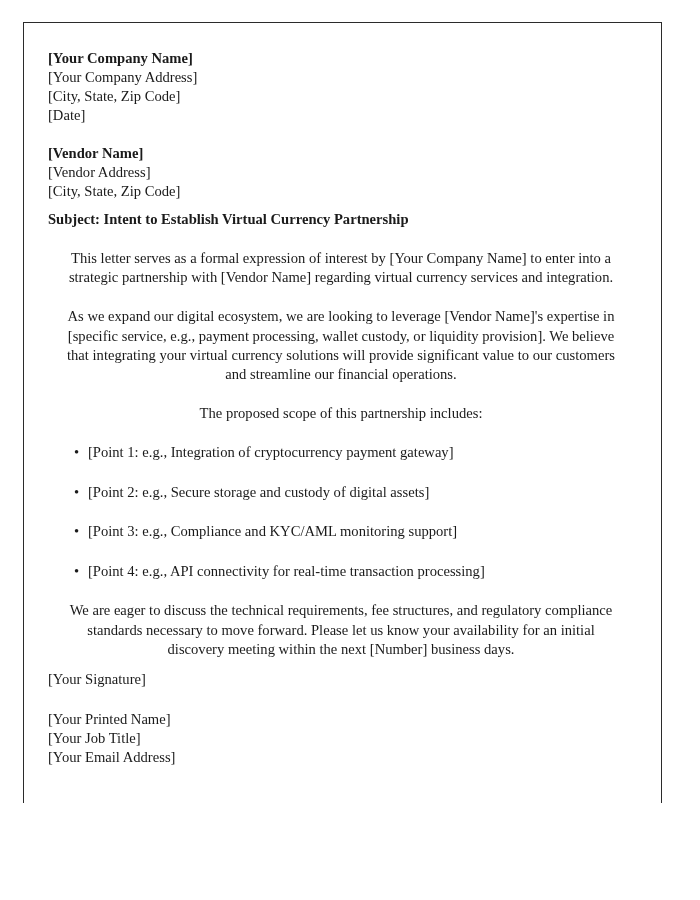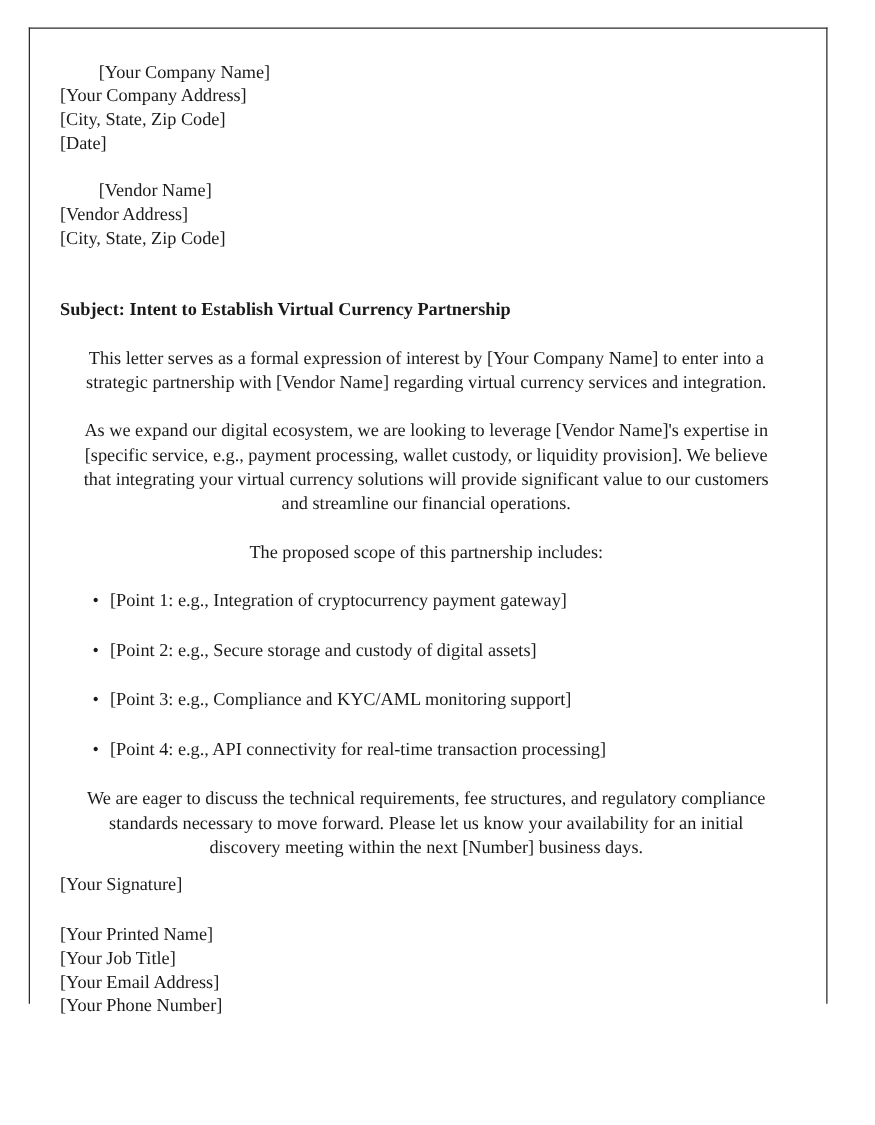--- a/index.html
+++ b/index.html
@@ -38,35 +38,34 @@
     top: 26px;
     width: 586px;
   }
 
   .line {
     font-size: 14.6px;
     line-height: 19px;
     white-space: nowrap;
   }
   .line.bold {
-    font-weight: normal;
-    margin-left: 31px;
+    font-weight: bold;
   }
 
   .block {
     margin: 0;
   }
 
   .gap-addr { height: 19px; }
 
   .subject {
     font-size: 14.6px;
     line-height: 19px;
     font-weight: bold;
-    margin-top: 38px;
+    margin-top: 9px;
     font-family: Liberation Serif, serif;
   }
 
   .salutation {
     font-size: 14.6px;
     line-height: 19px;
     margin-top: 21px;
   }
 
   p.para {
@@ -159,17 +158,16 @@
     <p class="para">We are eager to discuss the technical requirements, fee structures, and regulatory compliance standards necessary to move forward. Please let us know your availability for an initial discovery meeting within the next [Number] business days.</p>
 
 
 
     <div class="signature-line">[Your Signature]</div>
 
     <div class="signoff-block">
       <div class="line">[Your Printed Name]</div>
       <div class="line">[Your Job Title]</div>
       <div class="line">[Your Email Address]</div>
-      <div class="line">[Your Phone Number]</div>
     </div>
 
   </div>
 </div>
 
 </body></html>

